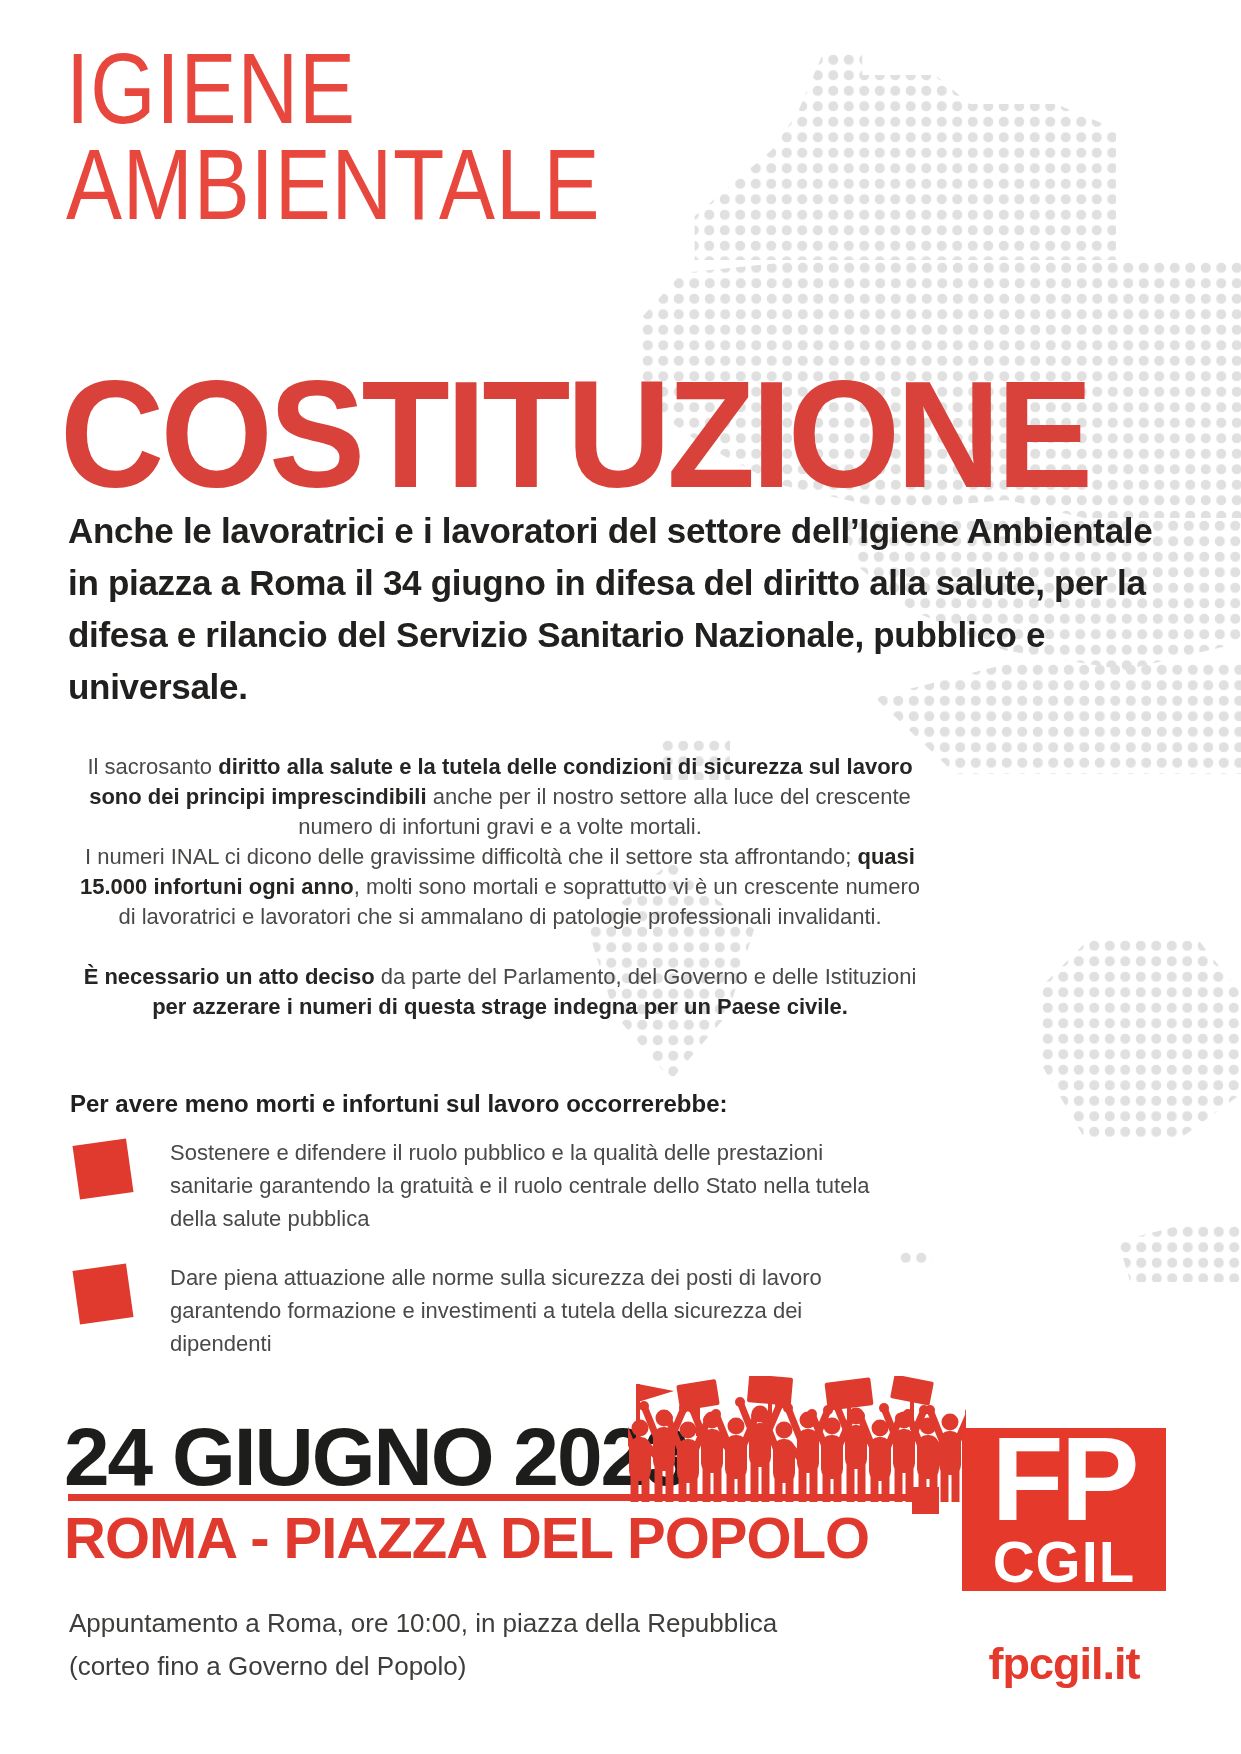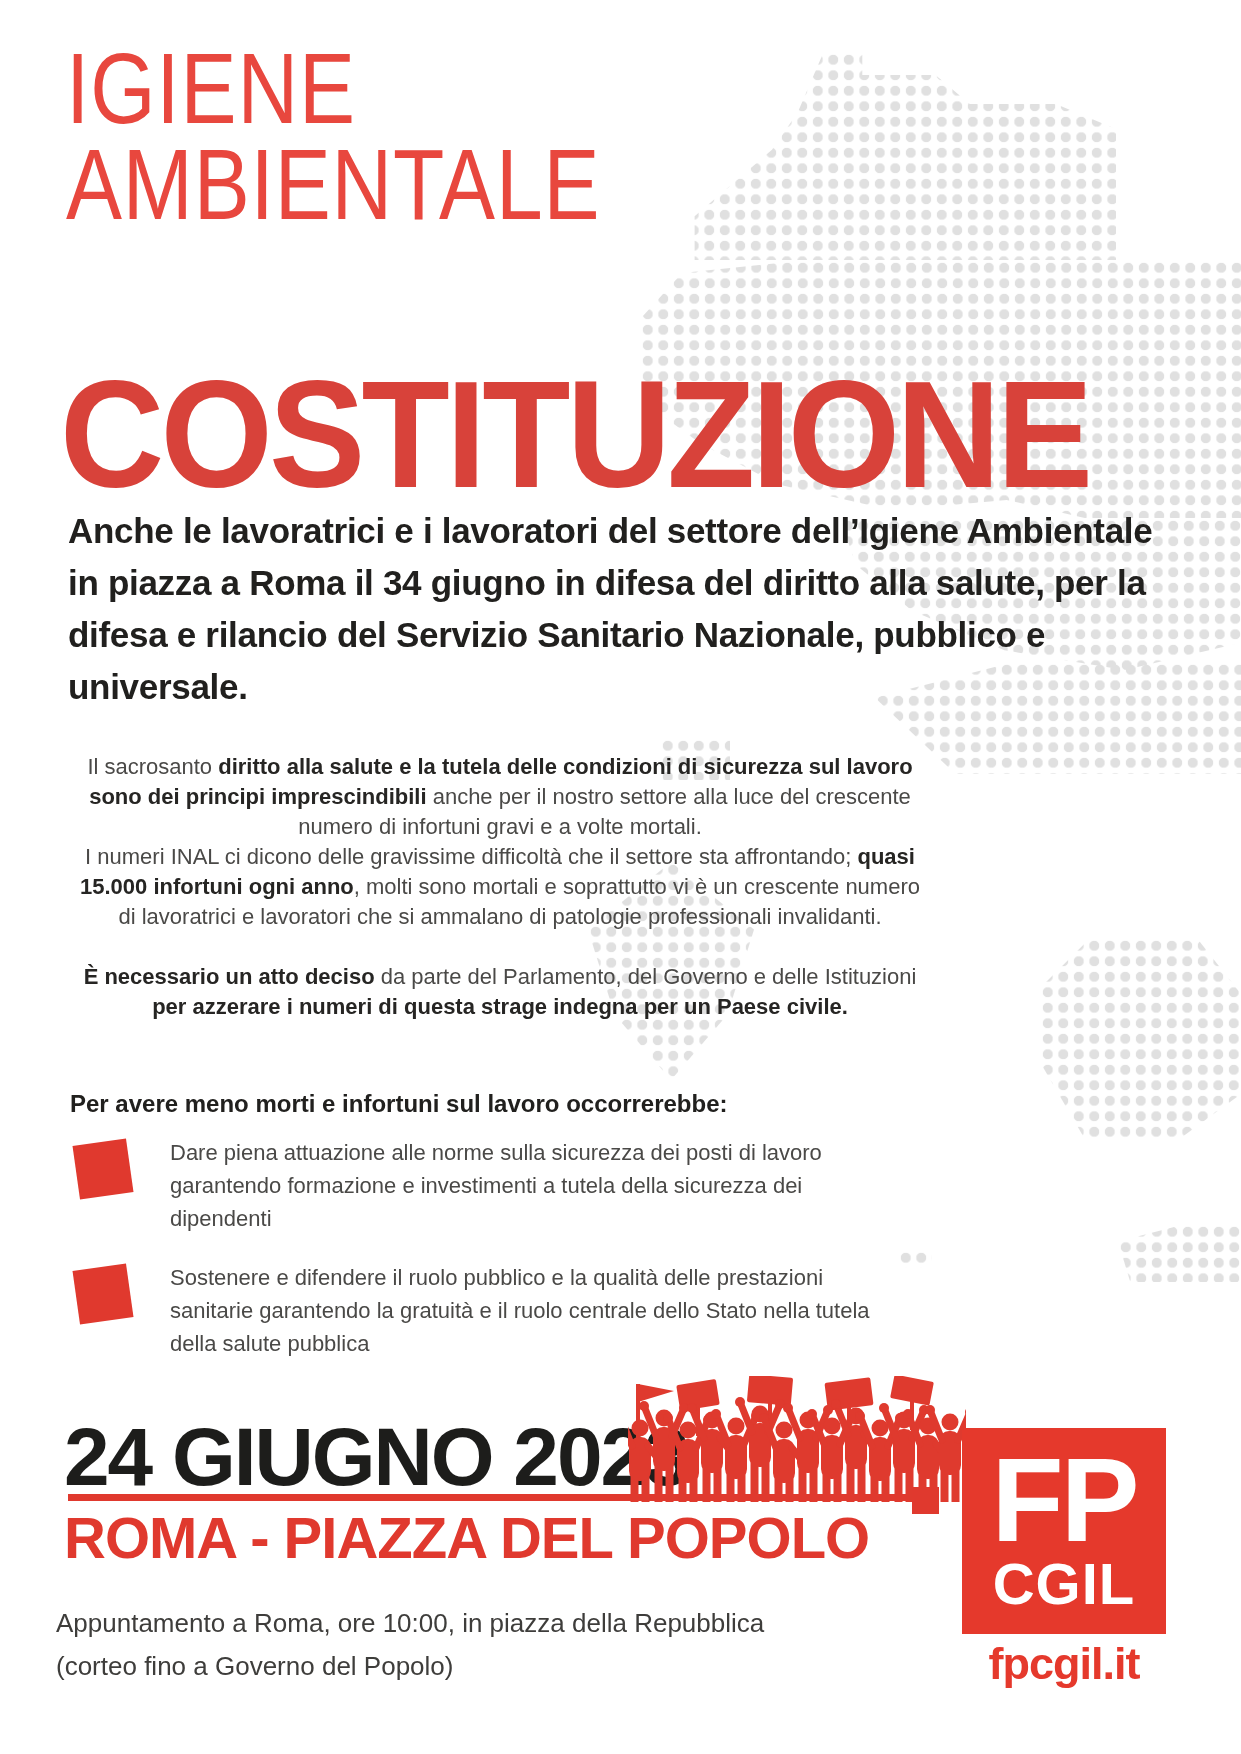--- a/index.html
+++ b/index.html
@@ -87,26 +87,26 @@
     font-size:82px; font-weight:bold; letter-spacing:-2px; white-space:nowrap;
   }
   .rule{position:absolute; left:68px; top:1494px; width:840px; height:7px; background:var(--accent_red);}
   .rule-end{position:absolute; left:912px; top:1487px; width:27px; height:27px; background:var(--accent_red);}
   .crowd{position:absolute; left:628px; top:1376px; width:338px; height:126px;}
   .event-location{
     position:absolute; left:64px; top:1504px; color:var(--accent_red);
     font-size:58px; font-weight:bold; letter-spacing:-1px; white-space:nowrap;
   }
   .event-details{
-    position:absolute; left:56px; top:1602px; font-size:26px; line-height:43px; color:#3e3d3b;
+    position:absolute; left:69px; top:1602px; font-size:26px; line-height:43px; color:#3e3d3b;
   }
 
   
   .logo-square{
-    position:absolute; left:962px; top:1428px; width:204px; height:206px;
+    position:absolute; left:962px; top:1428px; width:204px; height:163px;
     background:var(--logo_red); color:#fff; display:flex; flex-direction:column;
     align-items:center; justify-content:center;
   }
   .logo-fp{font-size:118px; font-weight:bold; line-height:0.88; letter-spacing:-3px;}
   .logo-cgil{font-size:58px; font-weight:bold; line-height:1; letter-spacing:1px; margin-top:2px;}
   .logo-site{
     position:absolute; left:952px; top:1638px; width:224px; text-align:center;
     font-size:45px; font-weight:bold; color:var(--logo_red); letter-spacing:-1px;
   }
 </style>
@@ -138,25 +138,25 @@
     <p><span>Il sacrosanto </span><b>diritto alla salute e la tutela delle condizioni di sicurezza sul lavoro sono dei principi imprescindibili</b><span> anche per il nostro settore alla luce del crescente numero di infortuni gravi e a volte mortali.</span></p>
     <p><span>I numeri INAL ci dicono delle gravissime difficoltà che il settore sta affrontando; </span><b>quasi 15.000 infortuni ogni anno</b><span>, molti sono mortali e soprattutto vi è un crescente numero di lavoratrici e lavoratori che si ammalano di patologie professionali invalidanti.</span></p>
     <p class="sp"><b>È necessario un atto deciso</b><span> da parte del Parlamento, del Governo e delle Istituzioni </span><b>per azzerare i numeri di questa strage indegna per un Paese civile.</b></p>
   </div>
 
   <div class="list-heading">Per avere meno morti e infortuni sul lavoro occorrerebbe:</div>
 
   <div class="bullets">
     <div class="bullet">
       <div class="marker"></div>
-      <div class="btext">Dare piena attuazione alle norme sulla sicurezza dei posti di lavoro garantendo formazione e investimenti a tutela della sicurezza dei dipendenti</div>
+      <div class="btext">Sostenere e difendere il ruolo pubblico e la qualità delle prestazioni sanitarie garantendo la gratuità e il ruolo centrale dello Stato nella tutela della salute pubblica</div>
     </div>
     <div class="bullet">
       <div class="marker"></div>
-      <div class="btext">Sostenere e difendere il ruolo pubblico e la qualità delle prestazioni sanitarie garantendo la gratuità e il ruolo centrale dello Stato nella tutela della salute pubblica</div>
+      <div class="btext">Dare piena attuazione alle norme sulla sicurezza dei posti di lavoro garantendo formazione e investimenti a tutela della sicurezza dei dipendenti</div>
     </div>
   </div>
 
   <div class="event-date">24 GIUGNO 2023</div>
   <svg class="crowd" viewBox="0 0 338 126">
       <g fill="#df3a2e">
         <g transform="rotate(-9 70 19)">
           <rect x="50" y="6" width="40" height="26" rx="2"></rect>
         </g>
         <rect x="68" y="26" width="4" height="34"></rect>

